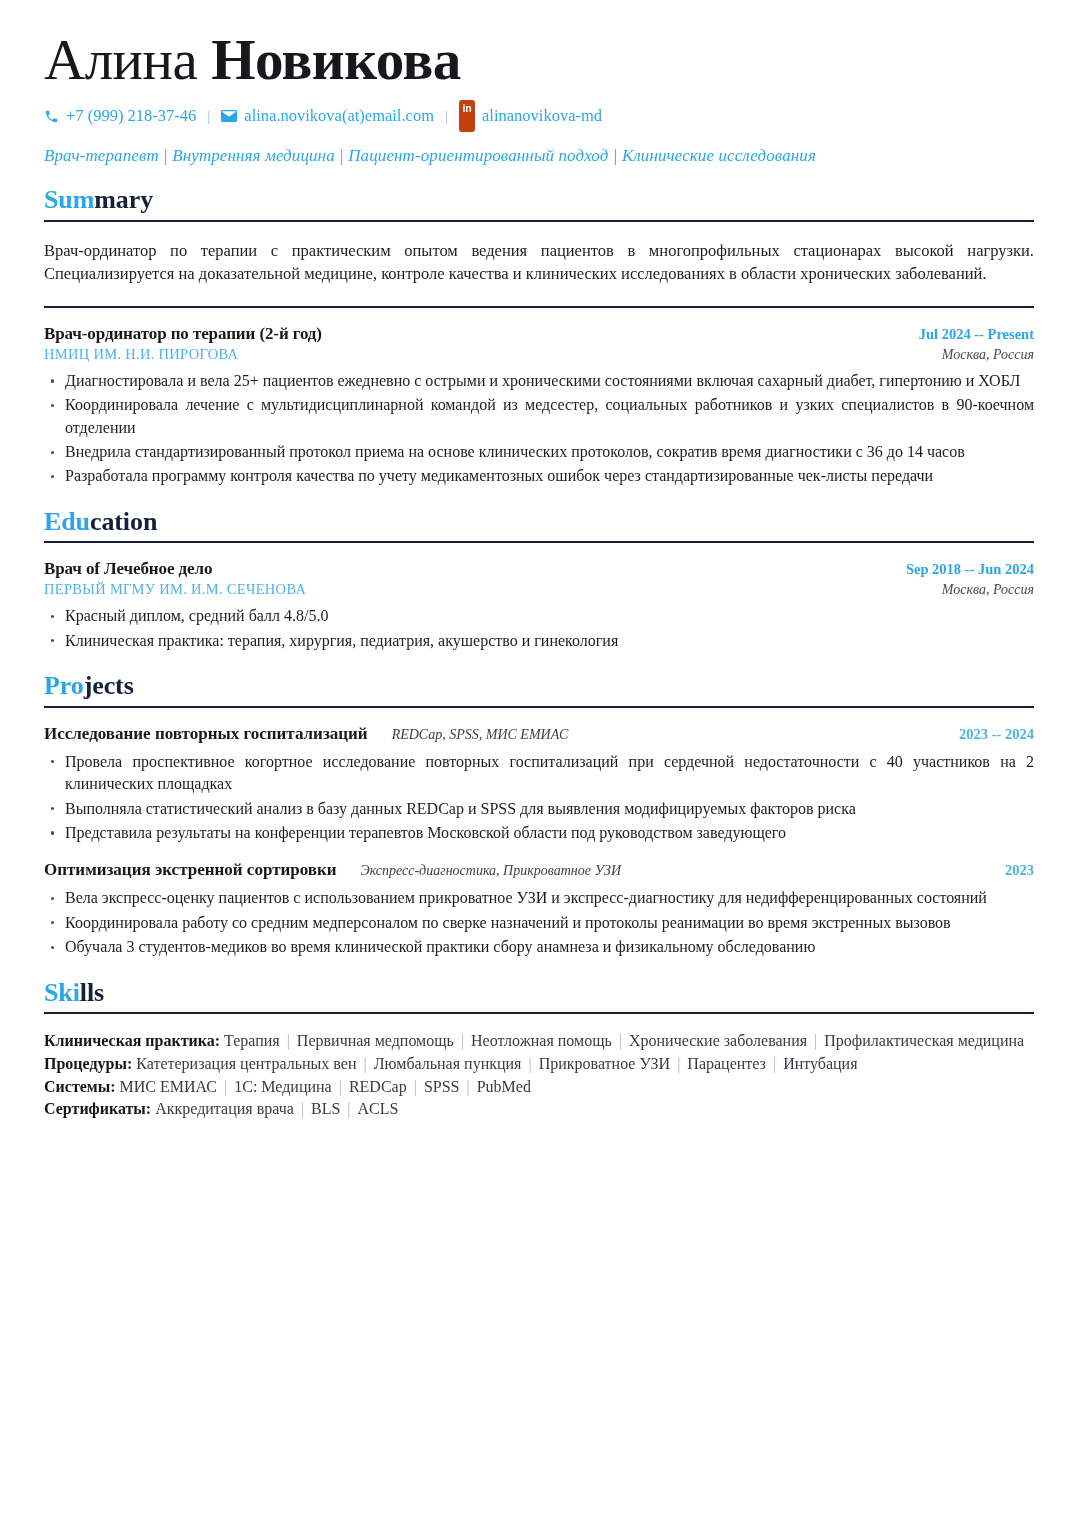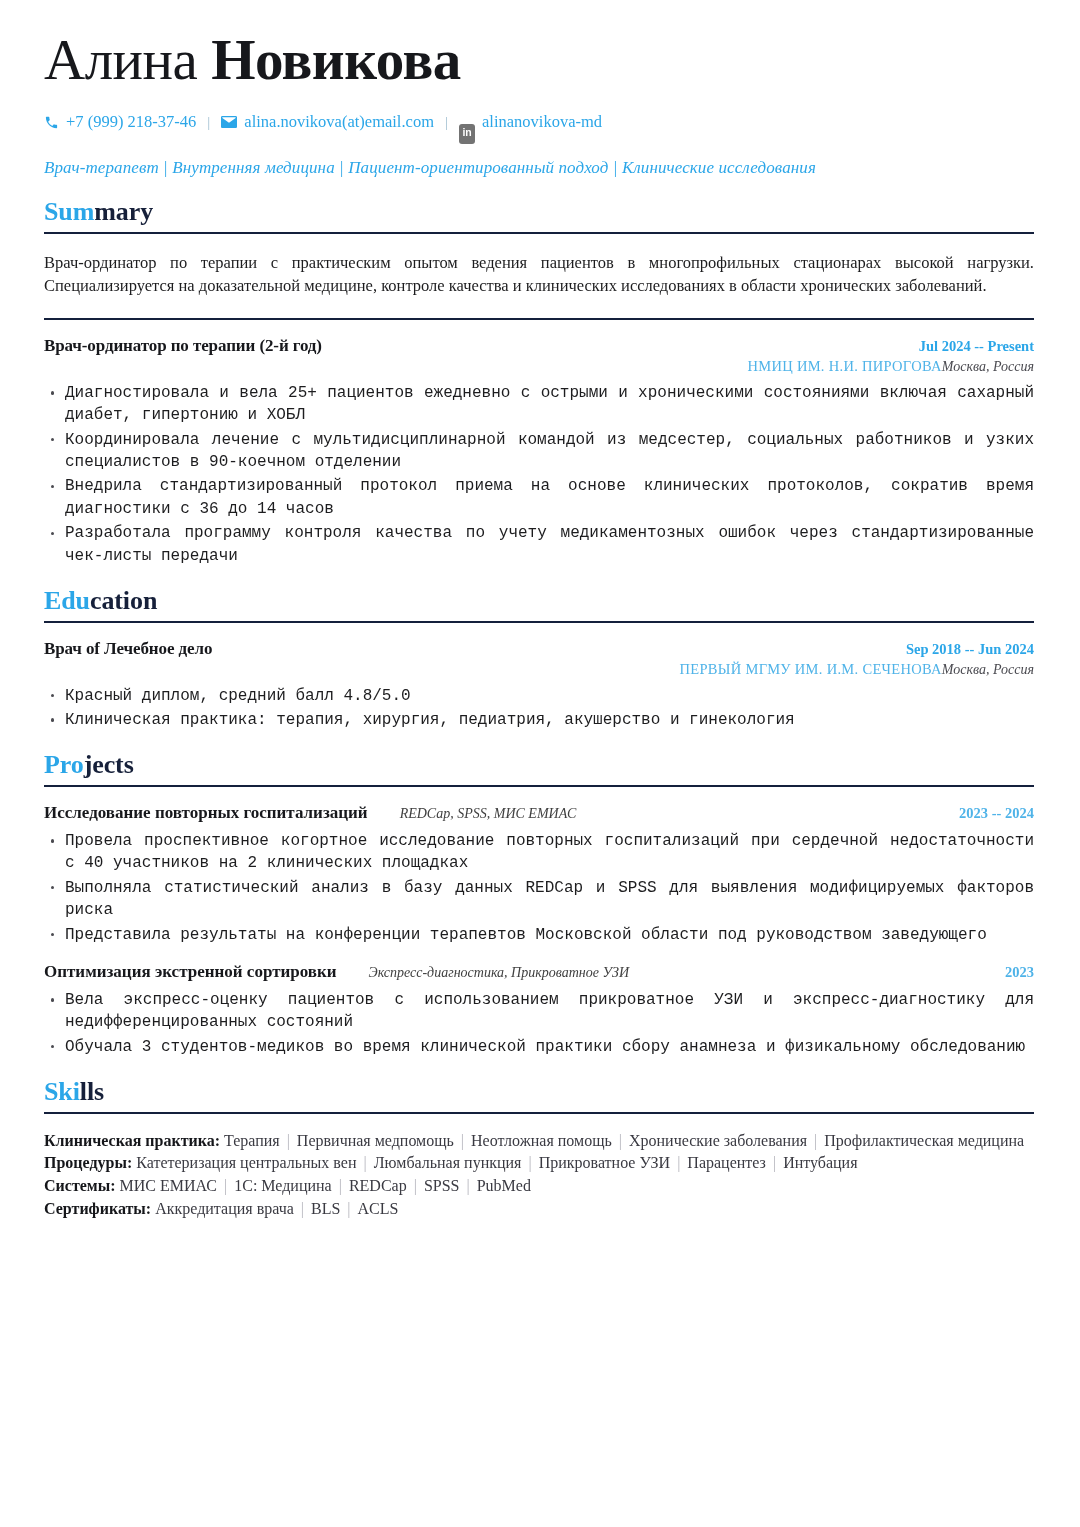--- a/index.html
+++ b/index.html
@@ -54,31 +54,30 @@
     font-size: 15px;
   }
   .ic {
     display: inline-flex;
     align-items: center;
     justify-content: center;
     flex: none;
   }
   .ic svg { display: block; }
   .li-badge {
-    width: 16px; height: 20px;
-    background: #737373;
+    width: 16px; height: 32px;
+    background: #c2410c;
     border-radius: 3px;
     color: #fff;
     font-family: "Liberation Sans", sans-serif;
     font-size: 10.5px;
     font-weight: 700;
     line-height: 16px;
     text-align: center;
     letter-spacing: -0.2px;
-    margin-top: 24px;
   }
 
   .tagline {
     margin-top: 14px;
     font-size: 17px;
     font-style: italic;
     color: #2ba6e8;
     letter-spacing: 0.1px;
     white-space: nowrap;
   }
@@ -127,21 +126,21 @@
     letter-spacing: -0.1px;
   }
   .entry-date {
     font-size: 14.5px;
     font-weight: 700;
     color: #2ba6e8;
     white-space: nowrap;
   }
   .entry-row2 {
     display: flex;
-    justify-content: flex-end;
+    justify-content: space-between;
     align-items: baseline;
     width: 990px;
     margin-top: 2px;
   }
   .entry-org {
     font-size: 14.5px;
     color: #4fb3e8;
     letter-spacing: 0.3px;
   }
   .entry-loc {
@@ -154,21 +153,21 @@
   
   .proj-head {
     display: flex;
     justify-content: space-between;
     align-items: baseline;
     width: 990px;
   }
   .proj-left {
     display: flex;
     align-items: baseline;
-    gap: 32px;
+    gap: 24px;
     min-width: 0;
     justify-content: space-between;
   }
   .proj-title {
     font-size: 17px;
     font-weight: 700;
     color: #17181c;
     white-space: nowrap;
   }
   .proj-stack {
@@ -184,21 +183,20 @@
     white-space: nowrap;
     margin-left: 29px;
   }
 
   
   ul.bullets {
     list-style: none;
     margin: 7px 0 0 0;
     padding: 0;
     width: 990px;
-    font-family: Liberation Mono, monospace;
   }
   ul.bullets li {
     position: relative;
     padding-left: 21px;
     font-size: 16px;
     line-height: 1.40;
     color: #1d1d1f;
     margin-bottom: 2px;
     text-align: justify;
   }
@@ -355,20 +353,21 @@
         <div class="entry">
           <div class="proj-head">
             <div class="proj-left">
               <span class="proj-title">Оптимизация экстренной сортировки</span>
               <span class="proj-stack">Экспресс-диагностика, Прикроватное УЗИ</span>
             </div>
             <span class="proj-date">2023</span>
           </div>
           <ul class="bullets">
             <li><span class="txt">Вела экспресс-оценку пациентов с использованием прикроватное УЗИ и экспресс-диагностику для недифференцированных состояний</span></li>
+            <li><span class="txt">Координировала работу со средним медперсоналом по сверке назначений и протоколы реанимации во время экстренных вызовов</span></li>
             <li><span class="txt">Обучала 3 студентов-медиков во время клинической практики сбору анамнеза и физикальному обследованию</span></li>
           </ul>
         </div>
       </div>
   </div>
 
   <div class="section">
     <div class="sec-head">
       <span class="a">Ski</span><span class="b">lls</span>
     </div>

